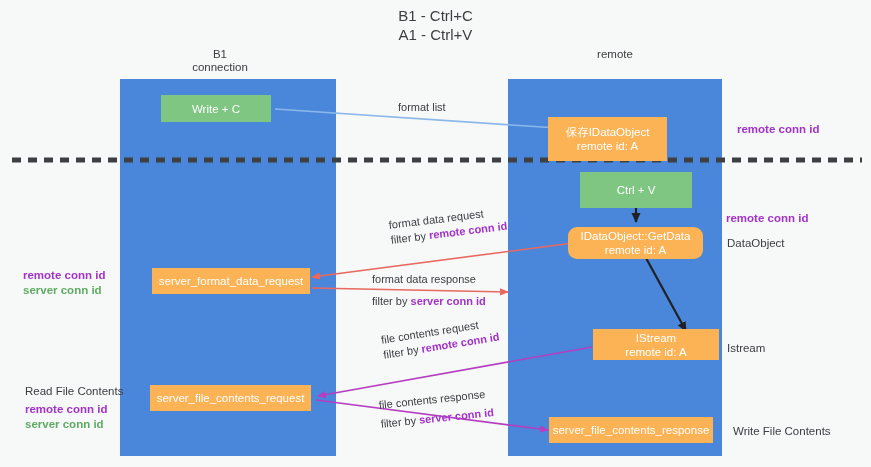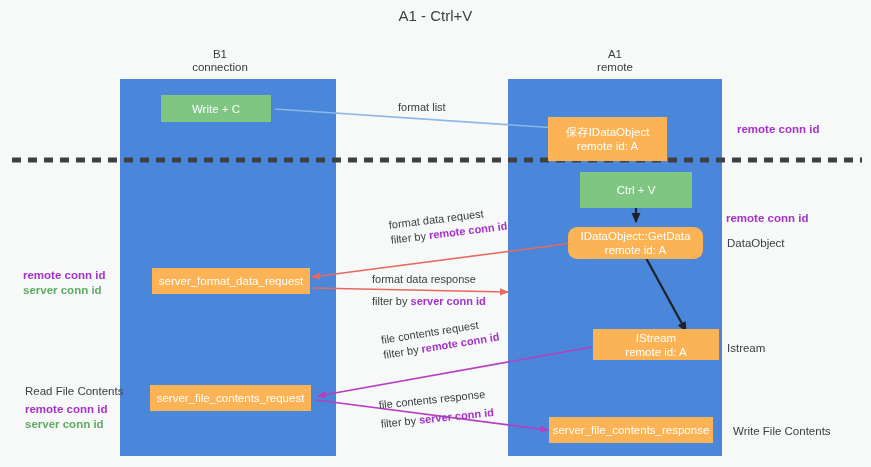--- a/index.html
+++ b/index.html
@@ -52,29 +52,29 @@
     white-space:nowrap;transform-origin:left top;
   }
   .elabel .p{color:#a333c8;font-weight:bold;}
 </style>
 </head>
 <body>
 
 <div class="stage">
 
   <div class="title">
+    <div>B1 - Ctrl+C</div>
     <div>A1 - Ctrl+V</div>
   </div>
 
   <div class="colhead" style="left:155px;top:48px;width:130px;">
     <div>B1</div>
     <div>connection</div>
   </div>
   <div class="colhead" style="left:550px;top:48px;width:130px;">
-    <div>A1</div>
     <div>remote</div>
   </div>
 
   <div class="lane" style="left:120px;top:79px;width:216px;height:377px;"></div>
   <div class="lane" style="left:508px;top:79px;width:214px;height:377px;"></div>
 
   <svg class="layer" viewBox="0 0 871 467">
     <defs>
       <marker id="ah-blue" markerWidth="9" markerHeight="9" refX="8" refY="4.5" orient="auto" markerUnits="userSpaceOnUse">
         <path d="M0,0.8 L9,4.5 L0,8.2 z" fill="#8bb8e8"></path>

